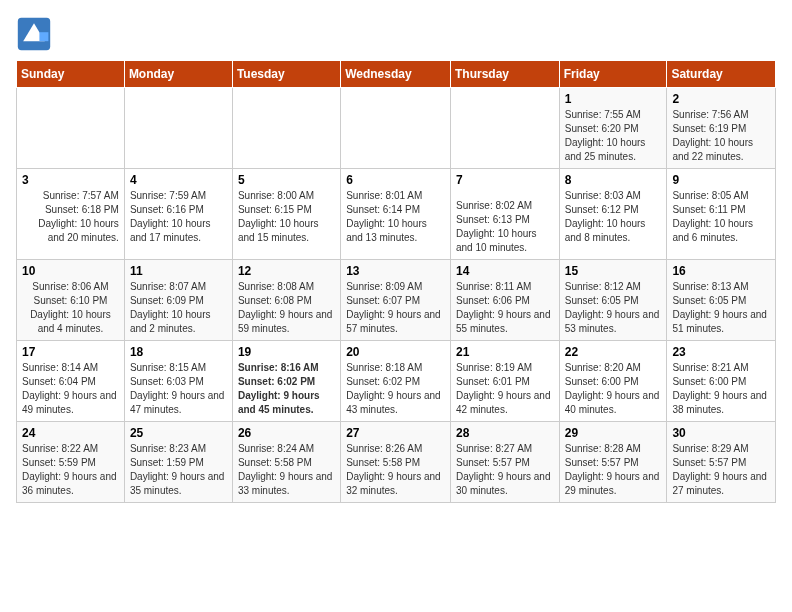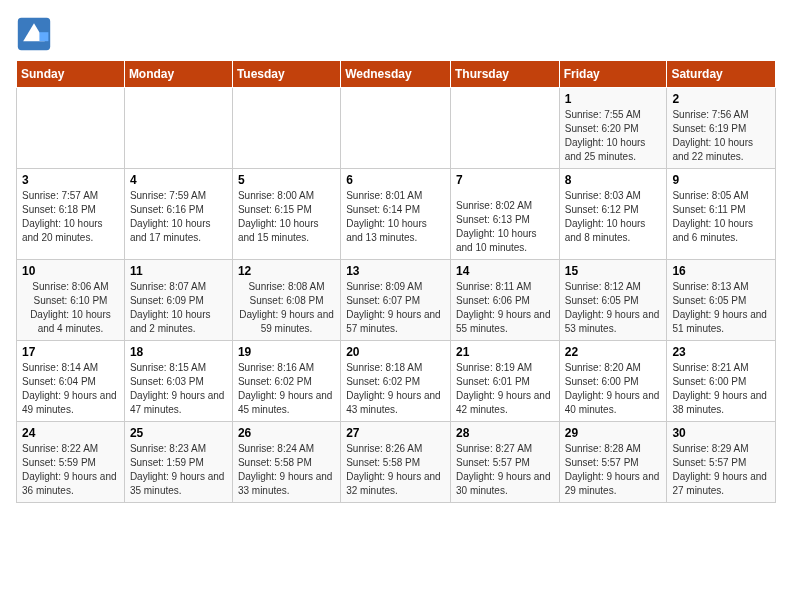--- a/index.html
+++ b/index.html
@@ -132,21 +132,21 @@
         <td>
           <span class="day-number">2</span>
           <div class="day-info" style="white-space: pre-line;">Sunrise: 7:56 AM
 Sunset: 6:19 PM
 Daylight: 10 hours and 22 minutes.</div>
         </td>
       </tr>
       <tr>
         <td>
           <span class="day-number">3</span>
-          <div class="day-info" style="white-space: pre-line;">Sunrise: 7:57 AM
+          <div class="day-info" style="white-space: pre-line; text-align: right;">Sunrise: 7:57 AM
 Sunset: 6:18 PM
 Daylight: 10 hours and 20 minutes.</div>
         </td>
         <td>
           <span class="day-number">4</span>
           <div class="day-info" style="white-space: pre-line;">Sunrise: 7:59 AM
 Sunset: 6:16 PM
 Daylight: 10 hours and 17 minutes.</div>
         </td>
         <td>
@@ -188,21 +188,21 @@
 Daylight: 10 hours and 4 minutes.</div>
         </td>
         <td>
           <span class="day-number">11</span>
           <div class="day-info" style="white-space: pre-line;">Sunrise: 8:07 AM
 Sunset: 6:09 PM
 Daylight: 10 hours and 2 minutes.</div>
         </td>
         <td>
           <span class="day-number">12</span>
-          <div class="day-info" style="white-space: pre-line; text-align: center;">Sunrise: 8:08 AM
+          <div class="day-info" style="white-space: pre-line;">Sunrise: 8:08 AM
 Sunset: 6:08 PM
 Daylight: 9 hours and 59 minutes.</div>
         </td>
         <td>
           <span class="day-number">13</span>
           <div class="day-info" style="white-space: pre-line;">Sunrise: 8:09 AM
 Sunset: 6:07 PM
 Daylight: 9 hours and 57 minutes.</div>
         </td>
         <td>
@@ -232,21 +232,21 @@
 Daylight: 9 hours and 49 minutes.</div>
         </td>
         <td>
           <span class="day-number">18</span>
           <div class="day-info" style="white-space: pre-line;">Sunrise: 8:15 AM
 Sunset: 6:03 PM
 Daylight: 9 hours and 47 minutes.</div>
         </td>
         <td>
           <span class="day-number">19</span>
-          <div class="day-info" style="white-space: pre-line;">Sunrise: 8:16 AM
+          <div class="day-info" style="white-space: pre-line; font-weight: bold;">Sunrise: 8:16 AM
 Sunset: 6:02 PM
 Daylight: 9 hours and 45 minutes.</div>
         </td>
         <td>
           <span class="day-number">20</span>
           <div class="day-info" style="white-space: pre-line;">Sunrise: 8:18 AM
 Sunset: 6:02 PM
 Daylight: 9 hours and 43 minutes.</div>
         </td>
         <td>

